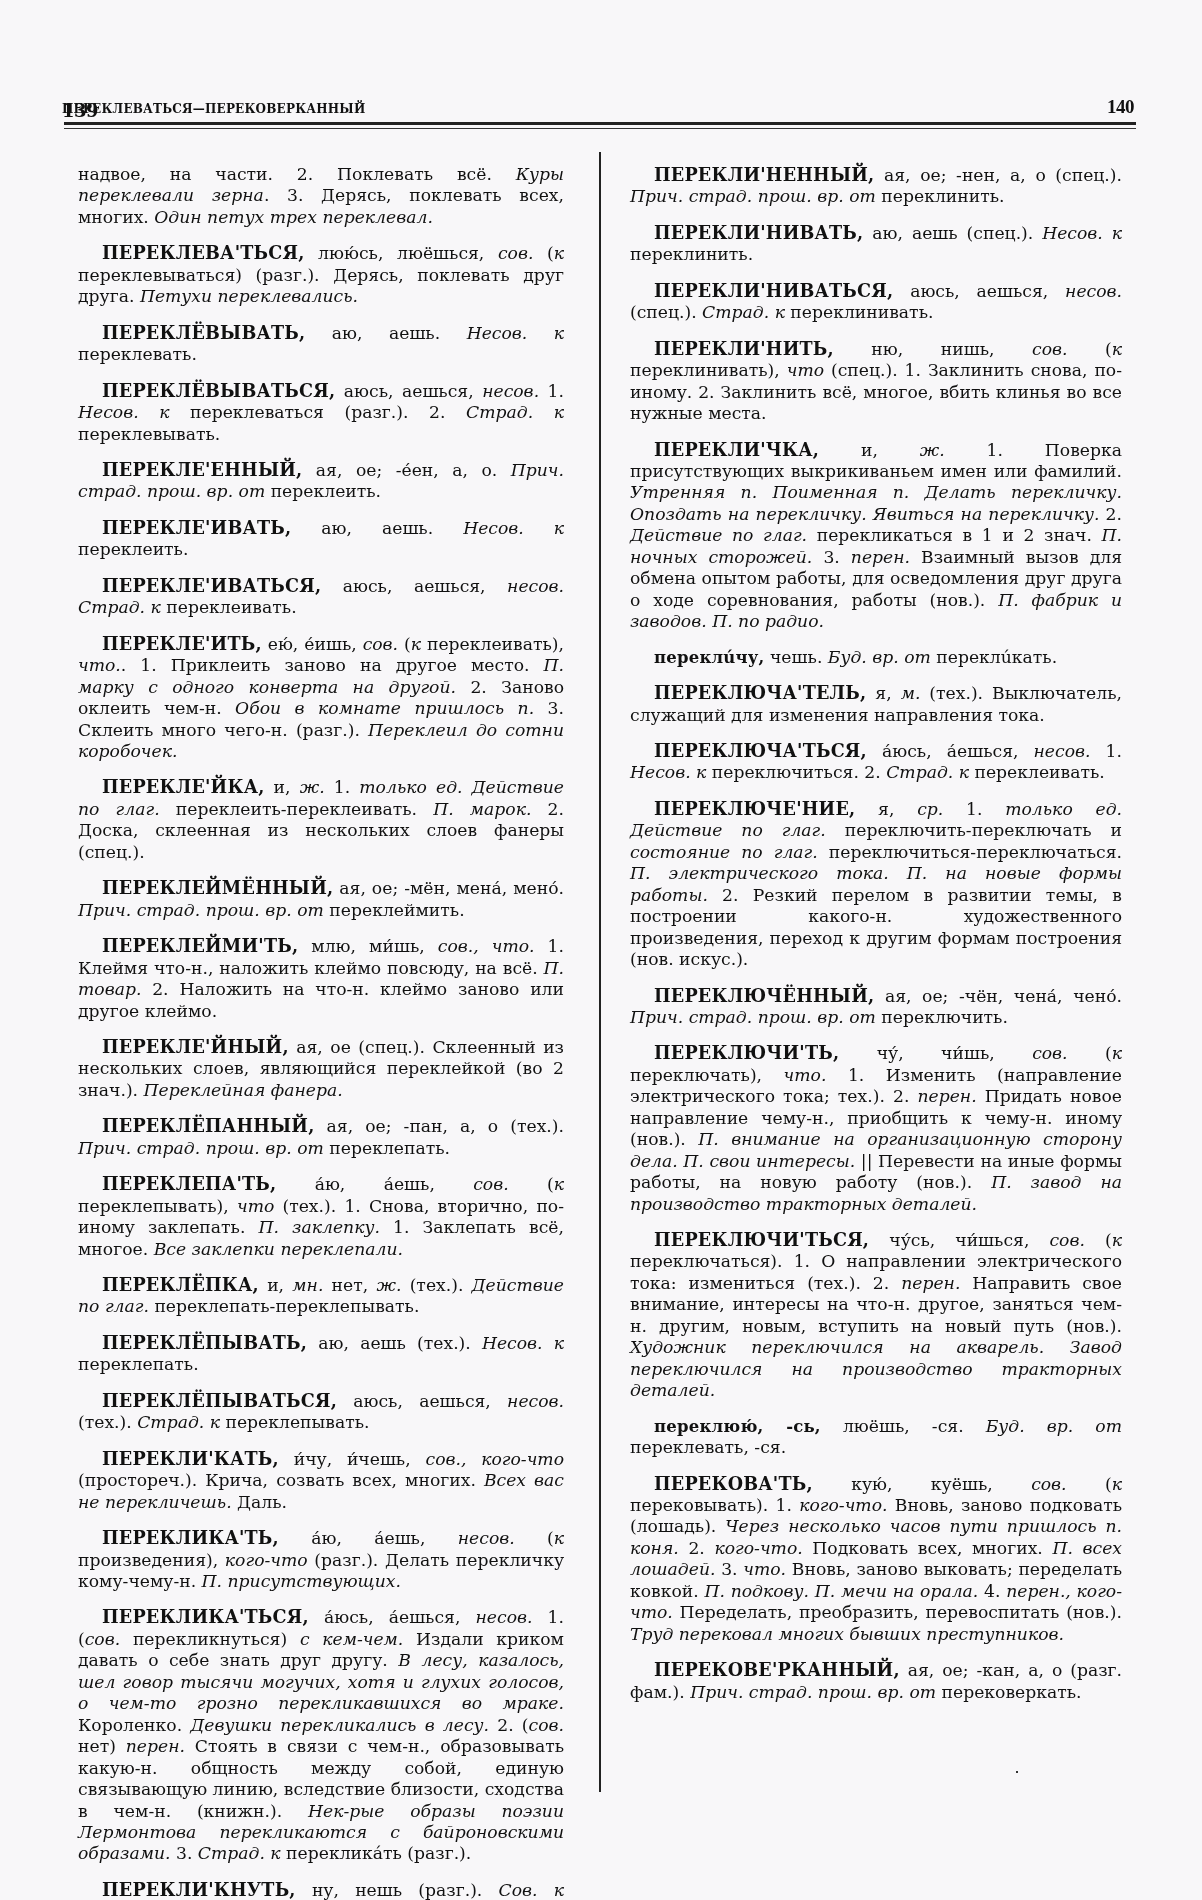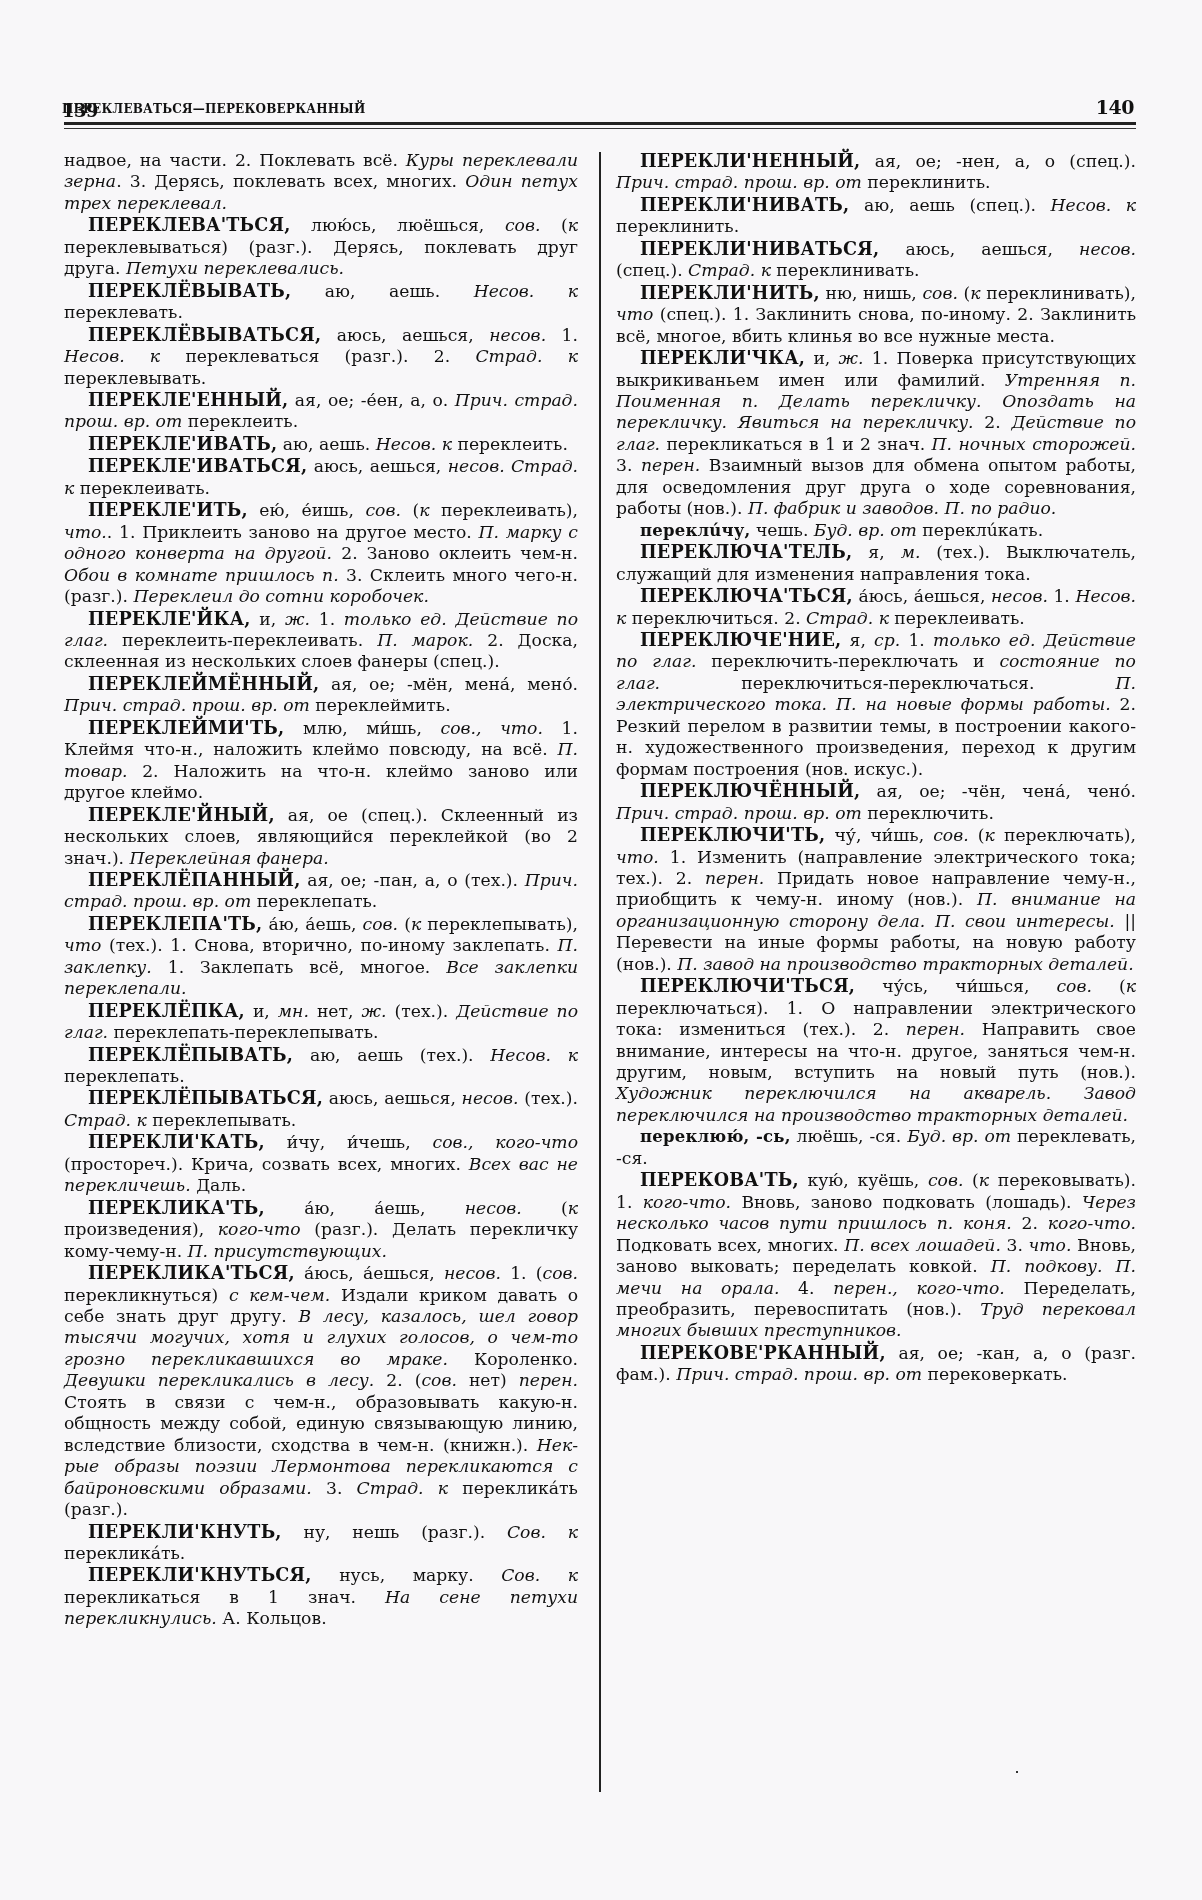--- a/index.html
+++ b/index.html
@@ -9,33 +9,33 @@
     color: #111;
     font-family: "DejaVu Serif", "Liberation Serif", serif;
     position: relative; overflow: hidden;
   }
   .header {
     position: absolute; left: 62px; top: 84px; width: 1072px; height: 30px;
     font-family: "DejaVu Serif", serif; font-weight: bold; margin-top: 12px;
   }
   .pnum { position: absolute; top: 4px; font-size: 18px; letter-spacing: -0.5px; }
   .pnum.left { left: 0; }
-  .pnum.right { right: 0; top: 0; font-size: 19px; }
+  .pnum.right { right: 0; top: 0; font-size: 19px; font-family: Liberation Serif, serif; }
   .running { position: absolute; left: 0; right: 0; top: 6px; font-size: 12px; letter-spacing: 0.2px; }
   .rule1 { position: absolute; left: 64px; width: 1072px; top: 122px; height: 3px; background: #222; }
   .rule2 { position: absolute; left: 64px; width: 1072px; top: 128px; height: 1px; background: #333; }
   .divider { position: absolute; left: 599px; top: 152px; width: 1.5px; height: 1640px; background: #222; }
   .col {
     position: absolute; top: 150px; width: 514px;
     font-size: 17.2px; line-height: 21.45px;
     text-align: justify; hyphens: manual;
   }
   .col.left { left: 64px; }
   .col.right { left: 616px; width: 520px; }
-  .entry { margin: 0; text-indent: 24px; }
+  .entry { margin: 14px; text-indent: 24px; }
   .entry.cont { text-indent: 0; }
   .hw { font-weight: bold; letter-spacing: 0.2px; font-size: 17.6px; }
   .hw.small { font-size: 16.5px; }
   i, .it { font-style: italic; }
   .stray { position: absolute; left: 1016px; top: 1771px; width: 2px; height: 2px; background: #333; }
 </style>
 </head>
 <body>
 
 <div class="header">

